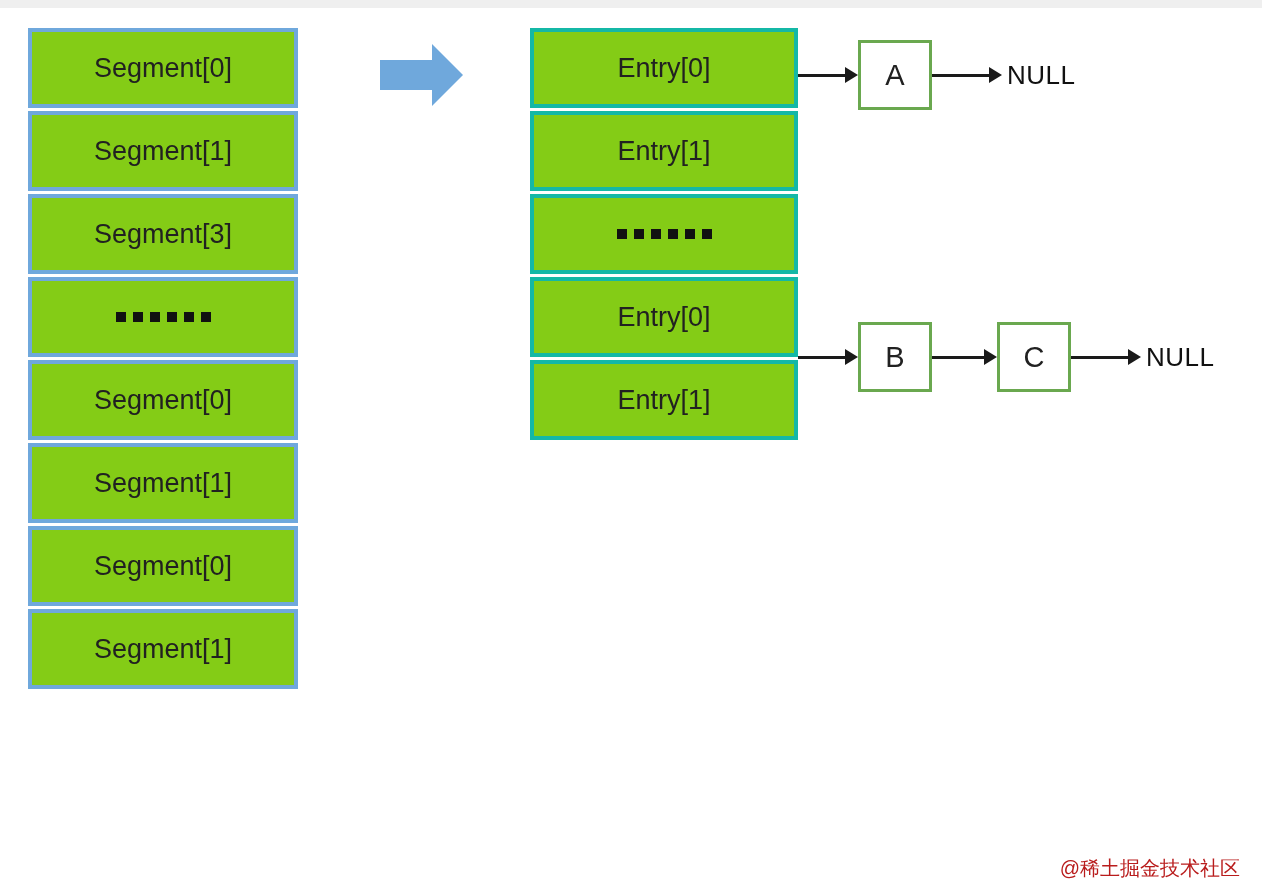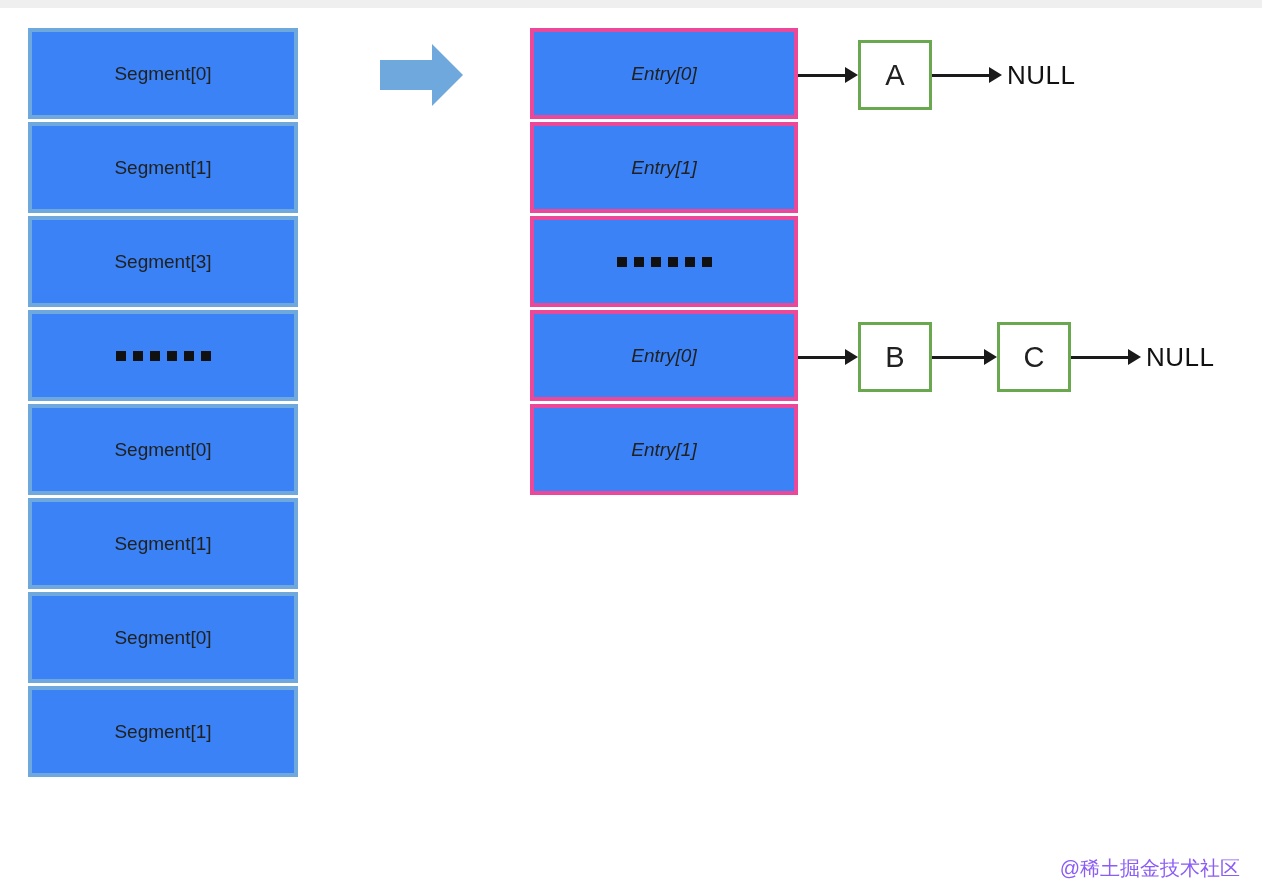--- a/index.html
+++ b/index.html
@@ -16,27 +16,27 @@
     background: #efefef;
   }
   .array {
     position: absolute;
     display: flex; flex-direction: column; gap: 3px;
   }
   #segment-array { left: 28px; top: 28px; width: 270px; }
   #entry-table  { left: 530px; top: 28px; width: 268px; }
   .cell {
     box-sizing: border-box;
-    height: 91px;
-    background: #3b82f6;
+    height: 80px;
+    background: #84cc16;
     display: flex; align-items: center; justify-content: center;
-    font-size: 19px;
+    font-size: 27px;
   }
   .cell.seg { border: 4px solid #6fa8dc; }
-  .cell.ent { border: 4px solid #ec4899; font-style: italic; }
+  .cell.ent { border: 4px solid #14b8a6; }
   .dots { display: flex; gap: 7px; }
   .dot { width: 10px; height: 10px; background: #111; display: block; }
 
   .block-arrow { position: absolute; left: 380px; top: 43px; width: 84px; height: 64px; }
 
   .chain {
     position: absolute; left: 798px; height: 70px;
     display: flex; align-items: center;
   }
   .conn {
@@ -55,21 +55,21 @@
     border: 3.5px solid #6aa84f; background: #fff;
     display: flex; align-items: center; justify-content: center;
     font-size: 29px;
   }
   .null-label {
     font-weight: normal; font-size: 26px; letter-spacing: 0.5px;
     margin-left: 5px; color: #111; flex: none;
   }
   .watermark {
     position: absolute; right: 22px; bottom: 14px;
-    font-size: 20px; color: #8b5cf6;
+    font-size: 20px; color: #b91c1c;
   }
 </style>
 </head>
 <body>
 
 <div class="top-band"></div>
 
 <div id="diagram-canvas">
 
   <div id="segment-array" class="array">

